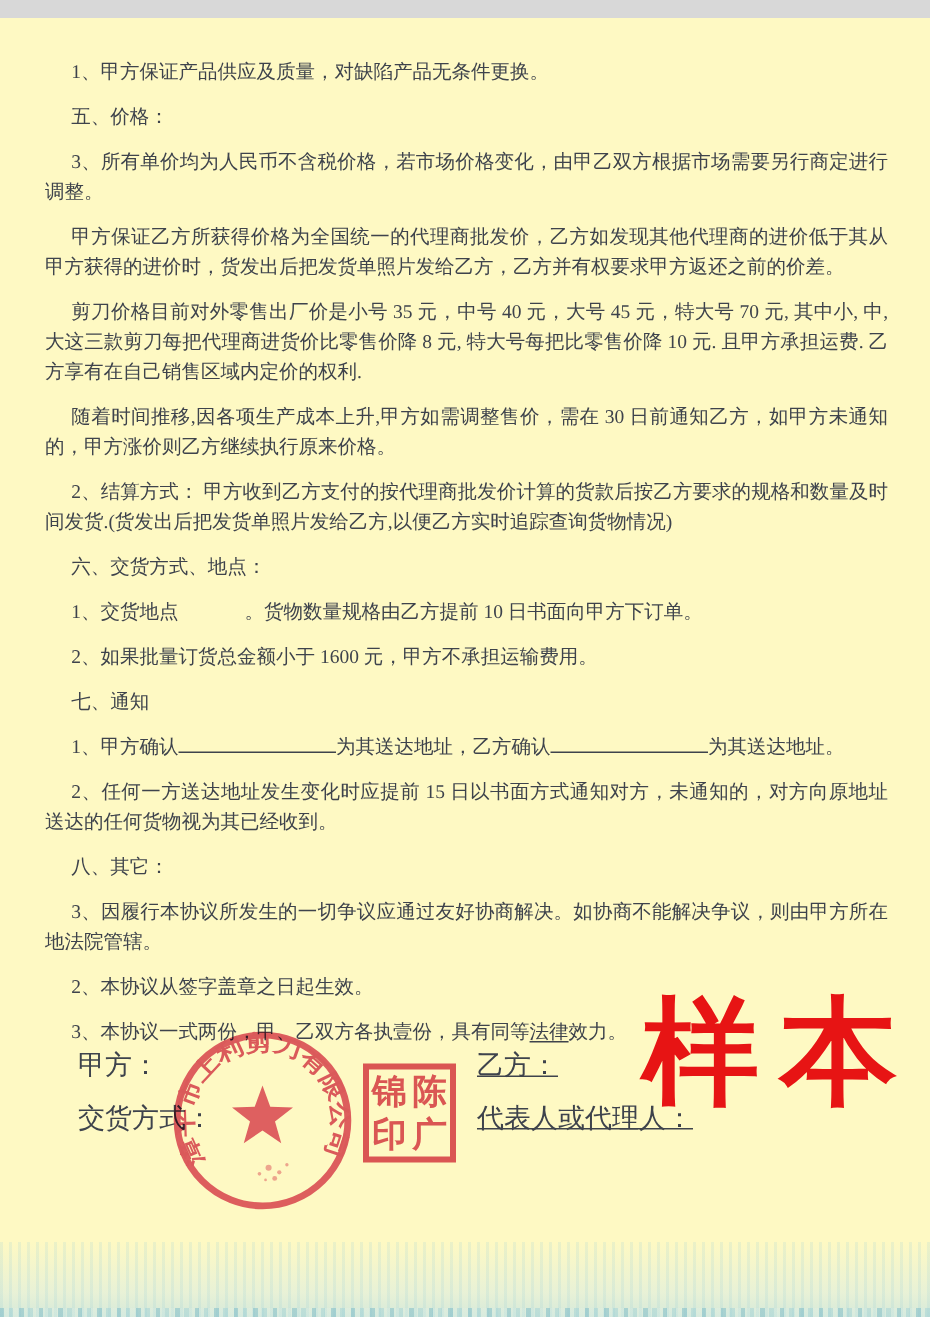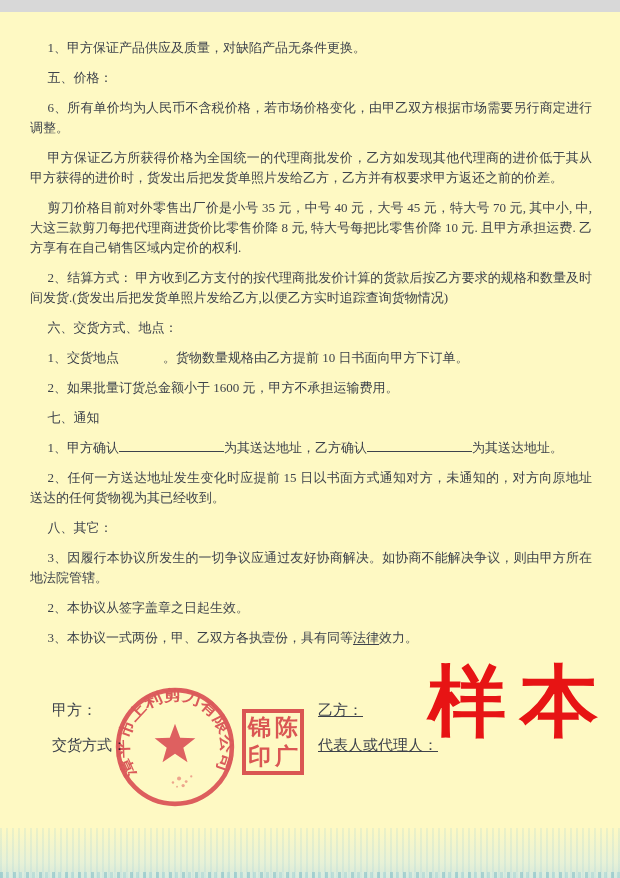--- a/index.html
+++ b/index.html
@@ -14,21 +14,21 @@
     font-size:13px;line-height:20px;text-align:justify;
   }
   .para{margin:0 0 10px;text-indent:1.35em;}
   .blank{
     display:inline-block;width:105px;height:12px;
     border-bottom:1px solid #3e434c;vertical-align:baseline;
   }
   .gap{display:inline-block;width:44px;}
   .ul{text-decoration:underline;text-underline-offset:2px;}
 
-  .sig-area{position:absolute;top:688px;left:30px;right:28px;font-size:15px;line-height:20px;}
+  .sig-area{position:absolute;top:688px;left:30px;right:28px;font-size:18px;line-height:20px;}
   .sig-row{display:flex;}
   .sig-row + .sig-row{margin-top:15px;}
   .sig-col-a{flex:0 0 288px;padding-left:22px;box-sizing:border-box;}
   .sig-col-b{flex:1;text-decoration:underline;}
 
   .seal-round{
     position:absolute;left:112px;top:672px;width:126px;height:126px;
     opacity:.93;mix-blend-mode:multiply;
   }
   .seal-square{
@@ -59,23 +59,24 @@
   }
 </style>
 </head>
 <body>
 
 <div class="page">
 
   <div class="doc-body">
     <p class="para">1、甲方保证产品供应及质量，对缺陷产品无条件更换。</p>
     <p class="para">五、价格：</p>
-    <p class="para">6、所有单价均为人民币不含税价格，若市场价格变化，由甲乙双方根据市场需要另行商定进行调整。</p>
+    <p class="para">3、所有单价均为人民币不含税价格，若市场价格变化，由甲乙双方根据市场需要另行商定进行调整。</p>
     <p class="para">甲方保证乙方所获得价格为全国统一的代理商批发价，乙方如发现其他代理商的进价低于其从甲方获得的进价时，货发出后把发货单照片发给乙方，乙方并有权要求甲方返还之前的价差。</p>
     <p class="para">剪刀价格目前对外零售出厂价是小号 35 元，中号 40 元，大号 45 元，特大号 70 元, 其中小, 中, 大这三款剪刀每把代理商进货价比零售价降 8 元, 特大号每把比零售价降 10 元. 且甲方承担运费. 乙方享有在自己销售区域内定价的权利.</p>
+    <p class="para">随着时间推移,因各项生产成本上升,甲方如需调整售价，需在 30 日前通知乙方，如甲方未通知的，甲方涨价则乙方继续执行原来价格。</p>
     <p class="para">2、结算方式： 甲方收到乙方支付的按代理商批发价计算的货款后按乙方要求的规格和数量及时间发货.(货发出后把发货单照片发给乙方,以便乙方实时追踪查询货物情况)</p>
     <p class="para">六、交货方式、地点：</p>
     <p class="para"><span>1、交货地点</span><span class="gap"></span><span>。货物数量规格由乙方提前 10 日书面向甲方下订单。</span></p>
     <p class="para">2、如果批量订货总金额小于 1600 元，甲方不承担运输费用。</p>
     <p class="para">七、通知</p>
     <p class="para"><span>1、甲方确认</span><span class="blank"></span><span>为其送达地址，乙方确认</span><span class="blank"></span><span>为其送达地址。</span></p>
     <p class="para">2、任何一方送达地址发生变化时应提前 15 日以书面方式通知对方，未通知的，对方向原地址送达的任何货物视为其已经收到。</p>
     <p class="para">八、其它：</p>
     <p class="para">3、因履行本协议所发生的一切争议应通过友好协商解决。如协商不能解决争议，则由甲方所在地法院管辖。</p>
     <p class="para">2、本协议从签字盖章之日起生效。</p>

